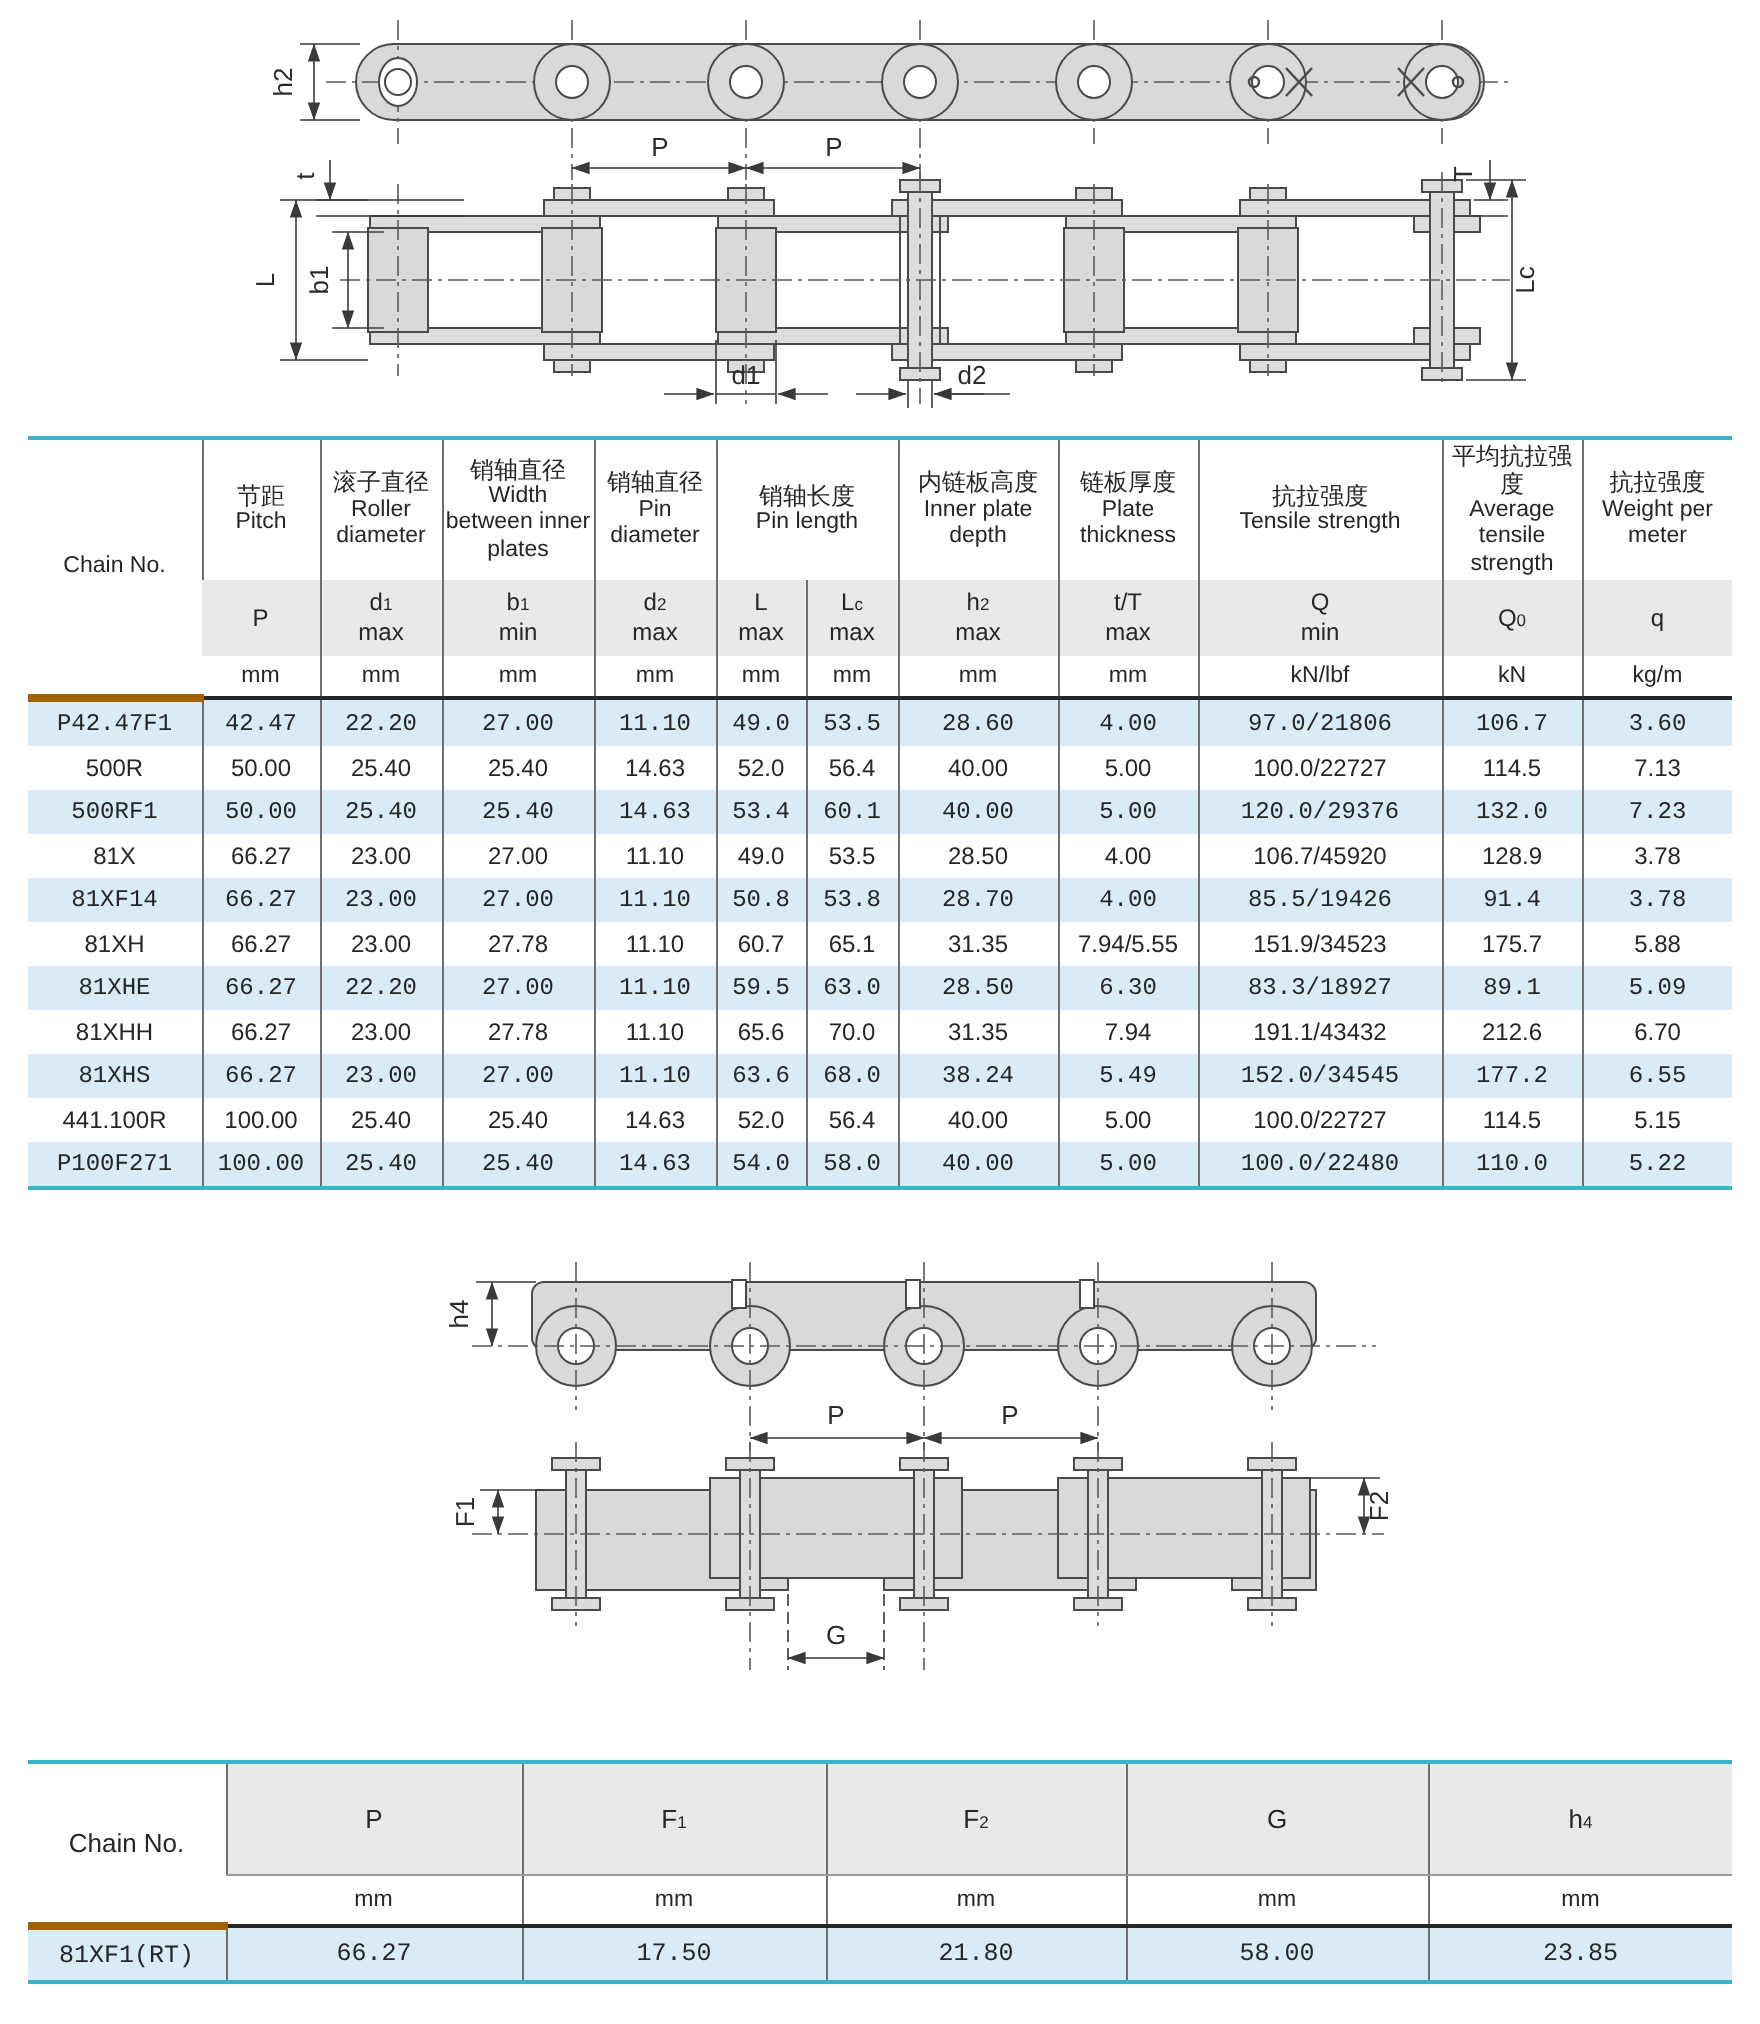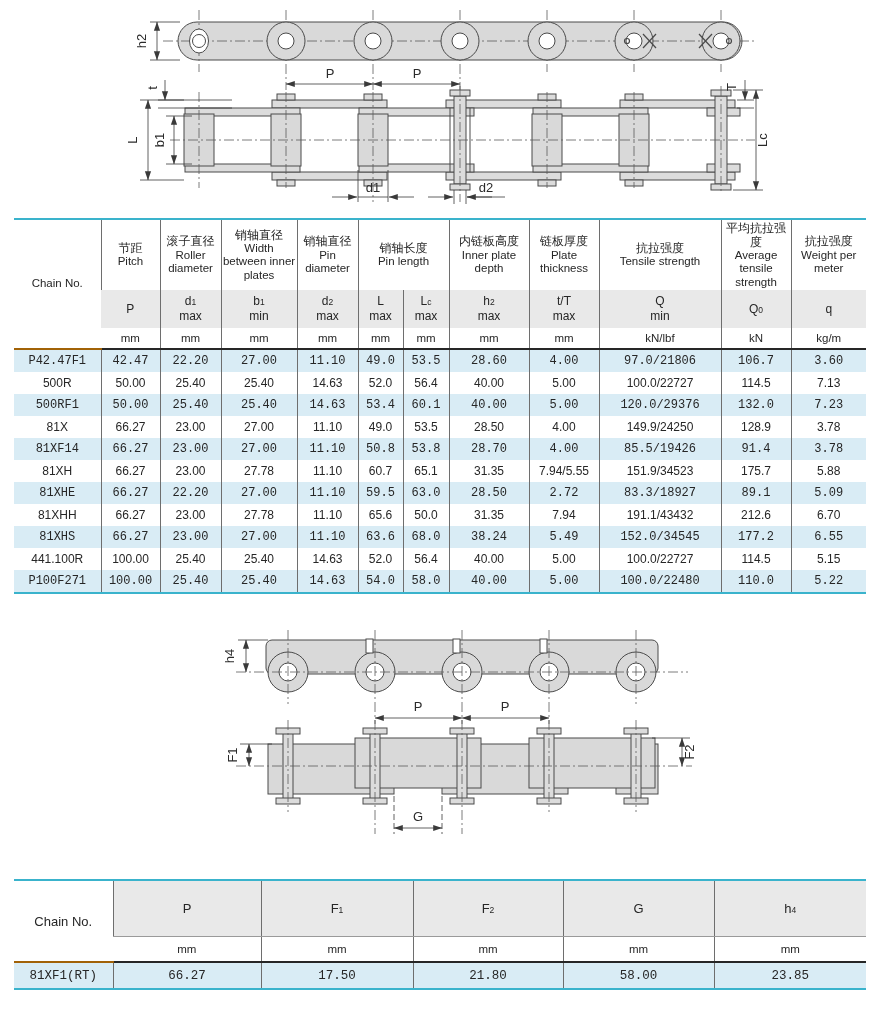--- a/index.html
+++ b/index.html
@@ -8,21 +8,21 @@
   svg{ display:block; }
   .tbl{ width:852px; margin-left:14px; border-collapse:collapse; table-layout:fixed;
         border-top:2px solid var(--accent); border-bottom:2px solid var(--accent); }
   .tbl th,.tbl td{ font-weight:normal; text-align:center; vertical-align:middle; padding:0 1px; }
   .tbl th:not(:first-child),.tbl td:not(:first-child){ border-left:1px solid #6e6e6e; }
   .t1 .hrow1 th{ font-size:11.5px; line-height:1.18; height:70px; }
   .t1 .hrow1 .cn{ font-size:12px; }
   .t1 .hrow2 th{ background:var(--gray); height:38px; font-size:12px; line-height:1.25; }
   .t1 .hrow3 th{ height:20px; font-size:11.5px; border-bottom:2px solid #262626; }
   .t1 tbody td{ height:22px; font-size:12px; }
-  .chain-th{ font-size:12.5px; border-bottom:2px solid #a16207; }
+  .chain-th{ font-size:12.5px; border-bottom:4px solid #a16207; }
   tbody tr.alt{ background:var(--rowalt);font-family:Liberation Mono, monospace; }
   .sub{ font-size:8.5px; }
   .t2{ margin-top:14px; }
   .t2 .hrow1 th{ height:55px; font-size:13px; }
   .t2 .hrow1 th.gray{ background:var(--gray); border-bottom:1px solid #9a9a9a; }
   .t2 .hrow2 th{ height:24px; font-size:11.5px; border-bottom:2px solid #262626; }
   .t2 tbody td{ height:25px; font-size:12.5px;margin-left:36px; }
   .dim-text{ font-size:13px; fill:#2b2b2b; }
 </style>
 </head>
@@ -371,21 +371,21 @@
       <tr>
         <td>81X</td>
         <td>66.27</td>
         <td>23.00</td>
         <td>27.00</td>
         <td>11.10</td>
         <td>49.0</td>
         <td>53.5</td>
         <td>28.50</td>
         <td>4.00</td>
-        <td>149.9/24250</td>
+        <td>106.7/45920</td>
         <td>128.9</td>
         <td>3.78</td>
       </tr>
       <tr class="alt">
         <td>81XF14</td>
         <td>66.27</td>
         <td>23.00</td>
         <td>27.00</td>
         <td>11.10</td>
         <td>50.8</td>
@@ -412,33 +412,33 @@
       </tr>
       <tr class="alt">
         <td>81XHE</td>
         <td>66.27</td>
         <td>22.20</td>
         <td>27.00</td>
         <td>11.10</td>
         <td>59.5</td>
         <td>63.0</td>
         <td>28.50</td>
-        <td>2.72</td>
+        <td>6.30</td>
         <td>83.3/18927</td>
         <td>89.1</td>
         <td>5.09</td>
       </tr>
       <tr>
         <td>81XHH</td>
         <td>66.27</td>
         <td>23.00</td>
         <td>27.78</td>
         <td>11.10</td>
         <td>65.6</td>
-        <td>50.0</td>
+        <td>70.0</td>
         <td>31.35</td>
         <td>7.94</td>
         <td>191.1/43432</td>
         <td>212.6</td>
         <td>6.70</td>
       </tr>
       <tr class="alt">
         <td>81XHS</td>
         <td>66.27</td>
         <td>23.00</td>

